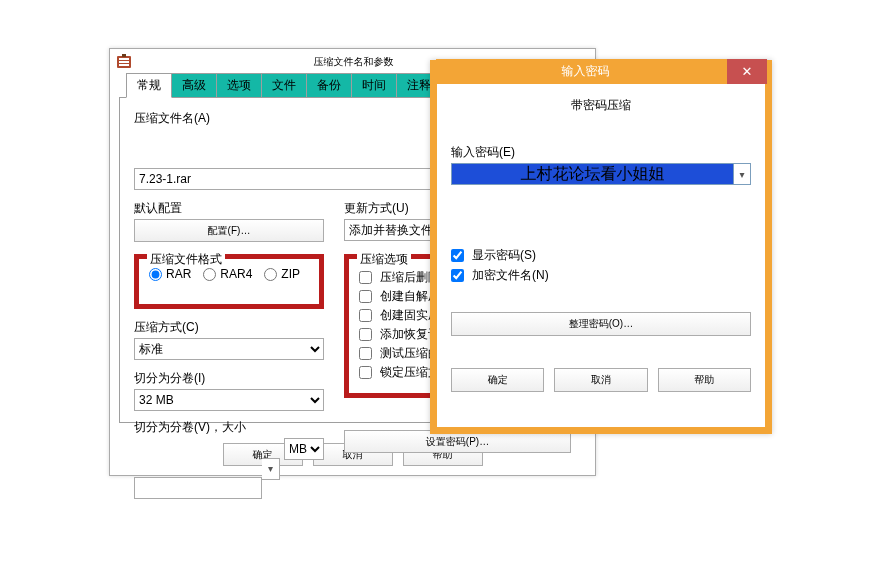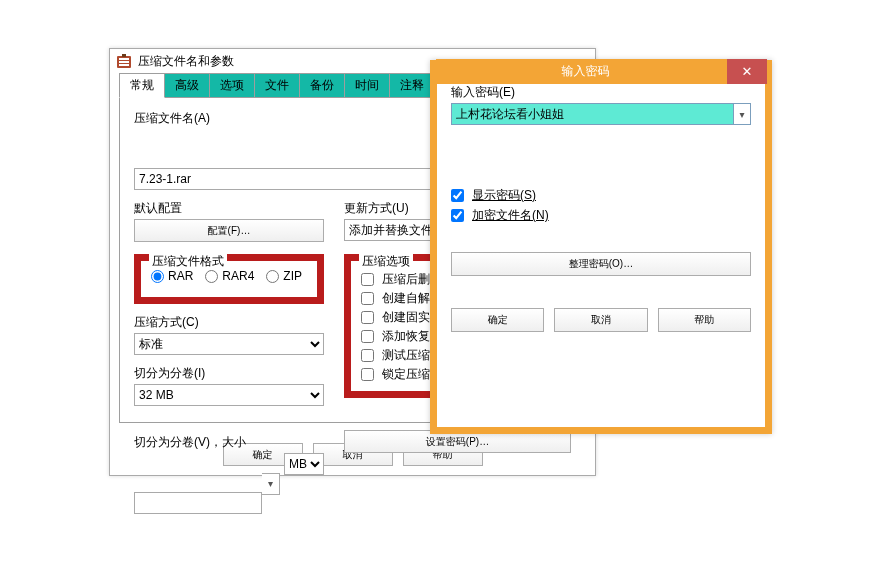--- a/index.html
+++ b/index.html
@@ -30,27 +30,28 @@
     align-items: center;
     padding: 0 6px;
   }
   .winrar-icon {
     width: 16px; height: 16px;
     margin-right: 6px;
     display: inline-block;
   }
   .main-title {
     flex: 1;
-    font-size: 12px;
+    text-align: center;
+    font-size: 10px;
     padding-right: 20px;
   }
   .tab-strip {
     display: flex;
     align-items: flex-end;
-    padding-left: 9px;
+    padding-left: 16px;
     height: 24px;
     font-size: 12px;
   }
   .tab {
     border: 1px solid #9e9e9e;
     border-bottom: 1px solid #9e9e9e;
     background: #14b8a6;
     padding: 3px 10px 3px 10px;
     margin-right: -1px;
     cursor: default;
@@ -87,22 +88,22 @@
     font-family: inherit;
     font-size: 10px;
     cursor: default;
     padding: 0 10px;
   }
   .wide-btn-page {
     width: 190px;
     text-align: center;
   }
   .fieldset {
-    border: 7px solid #b91c1c;
-    padding: 8px 10px 14px 10px;
+    border: 5px solid #b91c1c;
+    padding: 8px 10px 23px 10px;
     position: relative;
   }
   .fieldset-title {
     position: absolute;
     top: -8px;
     left: 8px;
     background: #fff;
     padding: 0 3px;
     font-size: 12px;
   }
@@ -187,39 +188,40 @@
   }
   .pwd-input-combo {
     display: flex;
     width: 100%;
     height: 22px;
     border: 1px solid #7b9ebd;
   }
   .pwd-input-combo input {
     flex: 1;
     border: none;
-    background: #5eead4;
+    background: #1d4ed8;
     padding: 2px 4px;
     font-family: inherit;
-    font-size: 12px;
+    font-size: 16px;
     outline: none;
+    text-align: center;
   }
   .pwd-input-combo .arrow {
     width: 17px;
     display: flex; align-items: center; justify-content: center;
     background: #fff;
     border-left: 1px solid #7b9ebd;
     font-size: 10px;
     color: #555;
   }
   .pwd-checks {
     margin-top: 62px;
     margin-bottom: 28px;
   }
-  .pwd-checks .check-line { margin: 3px 0; text-decoration: underline; }
+  .pwd-checks .check-line { margin: 3px 0; }
   .organize-btn {
     display: block;
     width: 100%;
     height: 24px;
     margin-top: 4px;
   }
   .pwd-bottom {
     display: flex;
     justify-content: space-between;
     gap: 10px;
@@ -285,21 +287,21 @@
             <label><input type="radio" style=""><span>ZIP</span></label>
           </div>
         </div>
 
         <div class="lbl" style="margin-top:10px">压缩方式(C)</div>
         <select class="select"><option>标准</option></select>
 
         <div class="lbl" style="margin-top:10px">切分为分卷(I)</div>
         <select class="select"><option>32 MB</option></select>
 
-        <div class="lbl" style="margin-top:28px">切分为分卷(V)，大小</div>
+        <div class="lbl" style="margin-top:8px">切分为分卷(V)，大小</div>
         <div style="display:flex;gap:4px">
           <div class="combo-wrap" style="flex:1">
             <input class="text-input" style="">
             <span class="combo-arrow">▾</span>
           </div>
           <select class="select" style="width:40px"><option>MB</option></select>
         </div>
       </div>
 
       <div class="right-col">
@@ -343,20 +345,21 @@
 </div>
 
 <div class="pwd-dialog">
   <div class="pwd-titlebar">
     <span class="pwd-title">输入密码</span>
     <span class="close-btn">
       <span>✕</span>
     </span>
   </div>
   <div class="pwd-body">
+    <div class="pwd-subtitle">带密码压缩</div>
 
     <div class="lbl">输入密码(E)</div>
     <div class="pwd-input-combo">
       <input value="上村花论坛看小姐姐" style="">
       <span class="arrow">▾</span>
     </div>
 
     <div class="pwd-checks">
       <div class="check-line">
           <input type="checkbox" checked="" style="">

